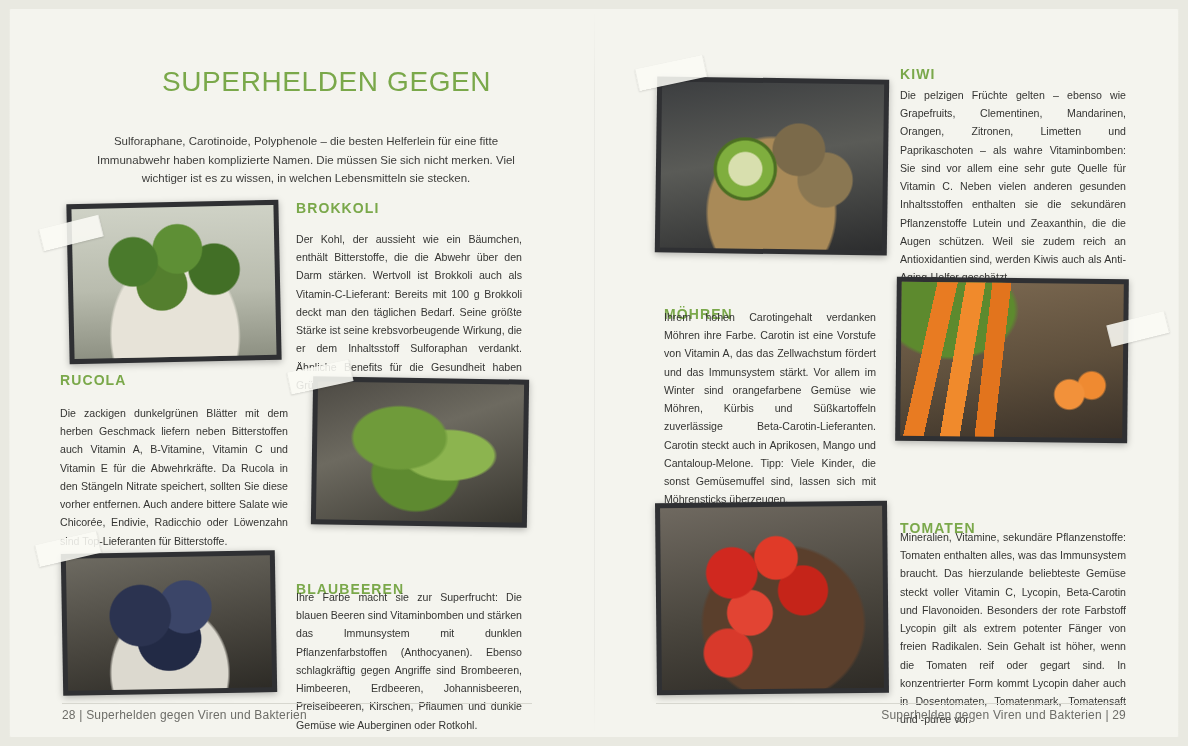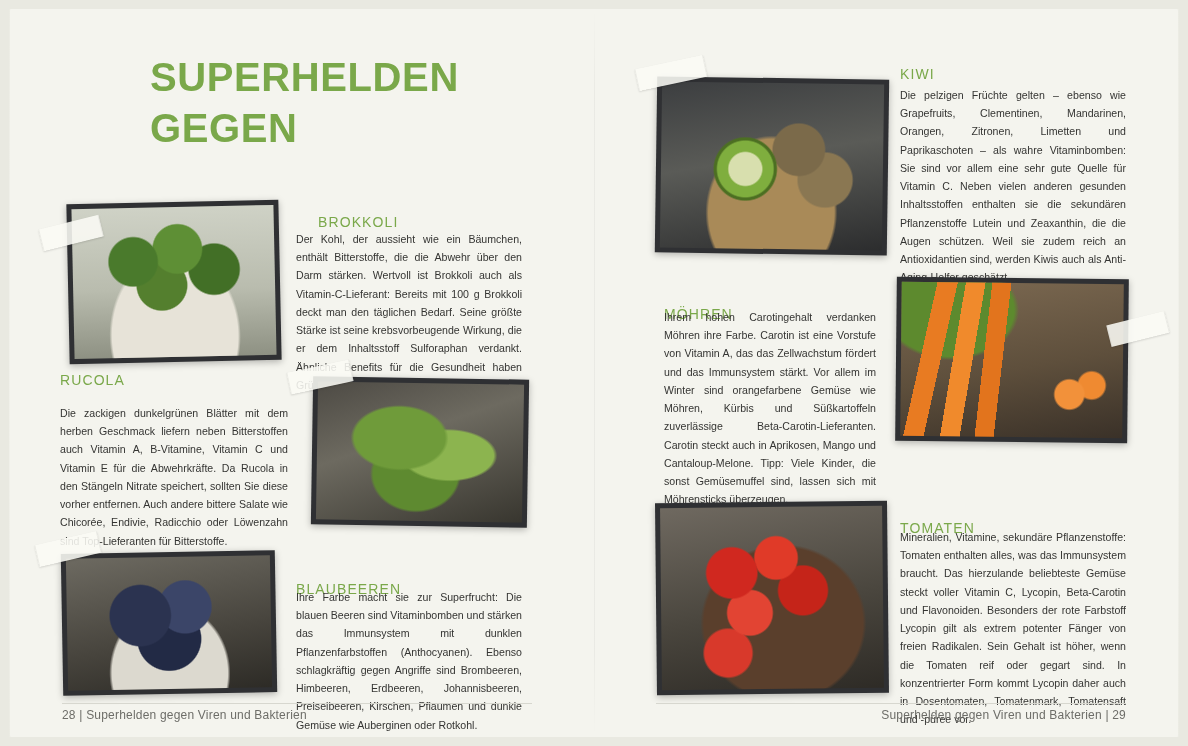--- a/index.html
+++ b/index.html
@@ -44,45 +44,45 @@
   .content {
     position: absolute;
     inset: 0;
   }
 
   h1.headline {
     position: absolute;
     left: 150px;
     top: 52px;
     width: 420px;
-    margin: 0;
-    font-size: 40px;
+    margin: 12px;
+    font-size: 28px;
     line-height: 1.28;
     letter-spacing: 0.6px;
-    font-weight: 700;
+    font-weight: 400;
     color: #7aa84a;
     text-transform: uppercase;
   }
   .intro {
     position: absolute;
     left: 96px;
     top: 132px;
     width: 420px;
     text-align: center;
     font-size: 11.5px;
     line-height: 1.62;
     color: #3c3c3a;
   }
 
   .sec-title {
     position: absolute;
     margin: 0;
     font-size: 14px;
     letter-spacing: 1.1px;
-    font-weight: 400;
+    font-weight: 700;
     color: #7aa84a;
     text-transform: uppercase;
   }
   .sec-body {
     position: absolute;
     font-size: 10.6px;
     line-height: 1.72;
     color: #343432;
     text-align: justify;
   }
@@ -189,27 +189,28 @@
   <div class="paper-inner"></div>
   <div class="gutter"></div>
   <div class="paper-edge"></div>
 
   <div class="content">
 
     <h1 class="headline">
       <span>SUPERHELDEN GEGEN</span><br>
     </h1>
 
+    <div class="intro">Sulforaphane, Carotinoide, Polyphenole – die besten Helferlein für eine fitte Immunabwehr haben komplizierte Namen. Die müssen Sie sich nicht merken. Viel wichtiger ist es zu wissen, in welchen Lebensmitteln sie stecken.</div>
 
     <div class="photo" style="left:68px; top:202px; width:212px; height:160px; transform: rotate(-1.2deg);">
       <div class="img img-broccoli"></div>
     </div>
     <div class="tape" style="left:40px; top:222px; width:60px; height:22px; transform: rotate(-14deg);"></div>
 
-    <h2 class="sec-title" style="left:296px; top:214px;margin-left:22px;">BROKKOLI</h2>
+    <h2 class="sec-title" style="left:296px; top:200px;">BROKKOLI</h2>
     <div class="sec-body" style="left:296px; top:230px; width:226px;">Der Kohl, der aussieht wie ein Bäumchen, enthält Bitterstoffe, die die Abwehr über den Darm stärken. Wertvoll ist Brokkoli auch als Vitamin-C-Lieferant: Bereits mit 100 g Brokkoli deckt man den täglichen Bedarf. Seine größte Stärke ist seine krebsvorbeugende Wirkung, die er dem Inhaltsstoff Sulforaphan verdankt. Ähnliche Benefits für die Gesundheit haben Grünkohl, Blumenkohl, Weißkohl und Pak Choi.</div>
 
     <h2 class="sec-title" style="left:60px; top:372px;">RUCOLA</h2>
     <div class="sec-body" style="left:60px; top:404px; width:228px;">Die zackigen dunkelgrünen Blätter mit dem herben Geschmack liefern neben Bitterstoffen auch Vitamin A, B-Vitamine, Vitamin C und Vitamin E für die Abwehrkräfte. Da Rucola in den Stängeln Nitrate speichert, sollten Sie diese vorher entfernen. Auch andere bittere Salate wie Chicorée, Endivie, Radicchio oder Löwenzahn sind Top-Lieferanten für Bitterstoffe.</div>
 
     <div class="photo" style="left:312px; top:378px; width:216px; height:148px; transform: rotate(0.9deg);">
       <div class="img img-rucola"></div>
     </div>
     <div class="tape" style="left:288px; top:366px; width:62px; height:22px; transform: rotate(-12deg);"></div>
 

